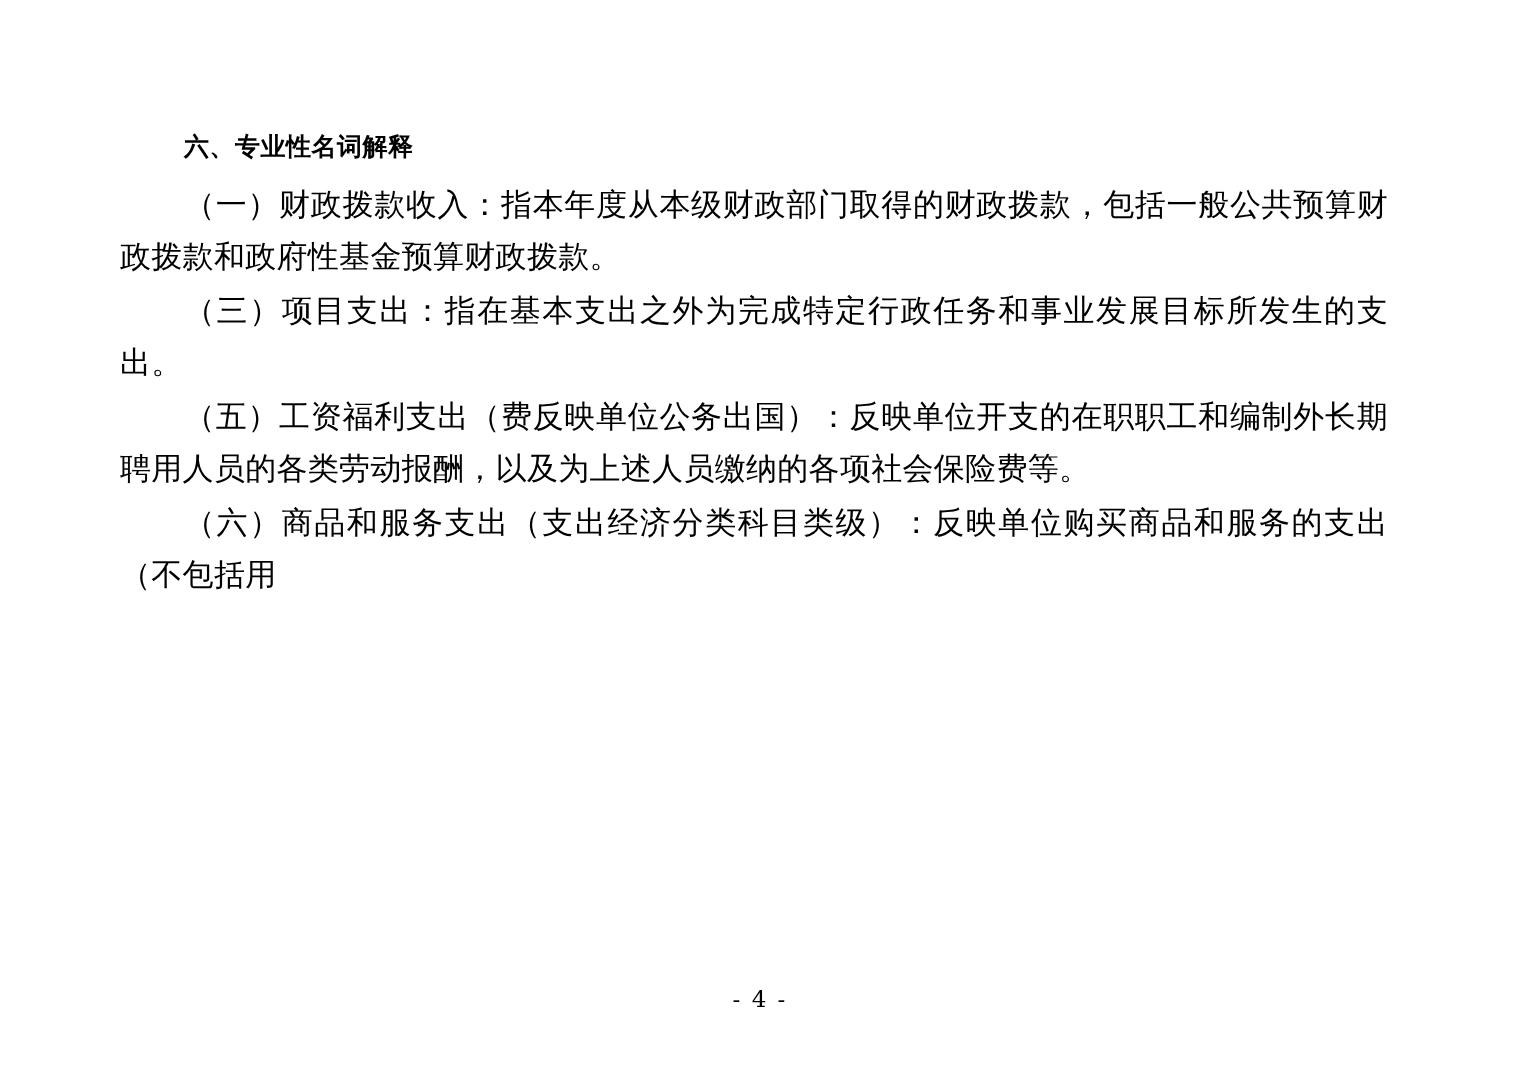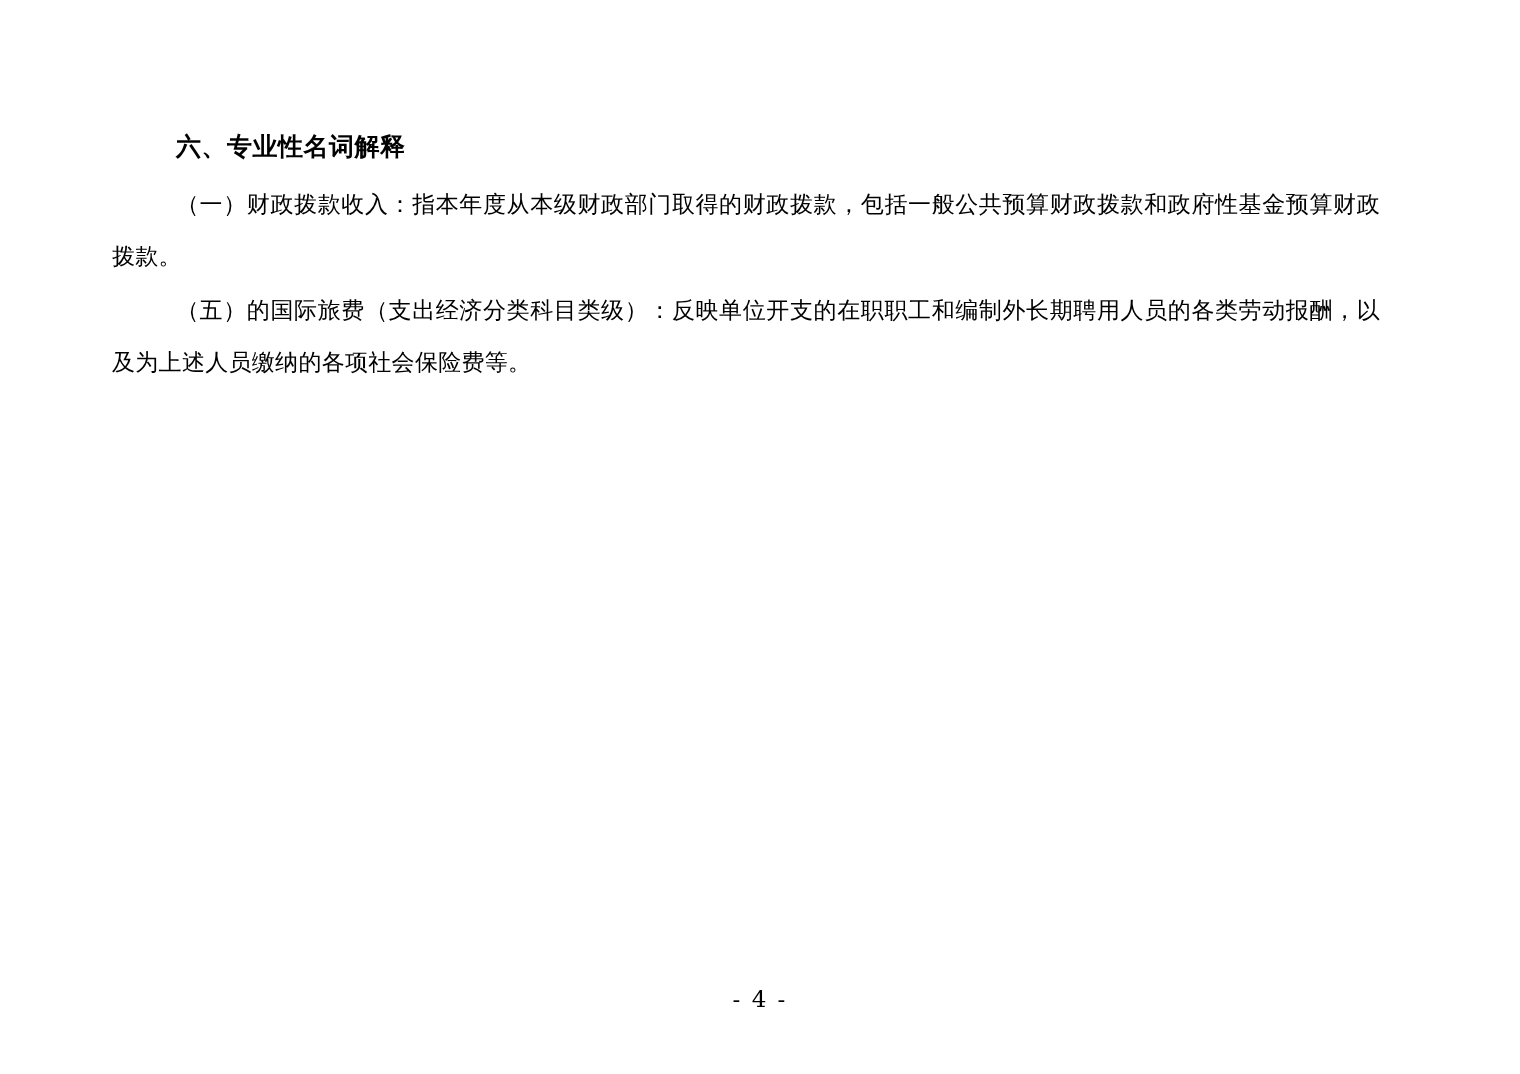--- a/index.html
+++ b/index.html
@@ -11,36 +11,36 @@
     position: relative;
     width: 1520px;
     height: 1074px;
     background: #ffffff;
     font-family: "DejaVu Serif", serif;
     color: #000000;
     box-sizing: border-box;
   }
   .content {
     position: absolute;
-    left: 112px;
+    left: 120px;
     top: 128px;
     width: 1268px;
   }
   .heading {
     font-family: "DejaVu Sans", sans-serif;
     font-weight: bold;
     font-size: 25px;
     line-height: 1.5;
     letter-spacing: 0.5px;
     margin: 0 0 12px 0;
     text-indent: 64px;
   }
   .para {
     font-family: "DejaVu Serif", serif;
-    font-size: 23px;
+    font-size: 31px;
     line-height: 52px;
     text-indent: 64px;
     margin: 0 0 2px 0;
     text-align: justify;
     text-justify: inter-ideograph;
     letter-spacing: 0.3px;
   }
   .footer {
     position: absolute;
     left: 0;
@@ -52,16 +52,18 @@
     letter-spacing: 2px;
   }
 </style>
 </head>
 <body>
 
 <div class="page">
   <div class="content">
     <div class="heading">六、专业性名词解释</div>
     <p class="para">（一）财政拨款收入：指本年度从本级财政部门取得的财政拨款，包括一般公共预算财政拨款和政府性基金预算财政拨款。</p>
-    <p class="para">（五）的国际旅费（支出经济分类科目类级）：反映单位开支的在职职工和编制外长期聘用人员的各类劳动报酬，以及为上述人员缴纳的各项社会保险费等。</p>
+    <p class="para">（三）项目支出：指在基本支出之外为完成特定行政任务和事业发展目标所发生的支出。</p>
+    <p class="para">（五）工资福利支出（费反映单位公务出国）：反映单位开支的在职职工和编制外长期聘用人员的各类劳动报酬，以及为上述人员缴纳的各项社会保险费等。</p>
+    <p class="para">（六）商品和服务支出（支出经济分类科目类级）：反映单位购买商品和服务的支出（不包括用</p>
   </div>
   <div class="footer">- 4 -</div>
 </div>
 
 </body></html>

